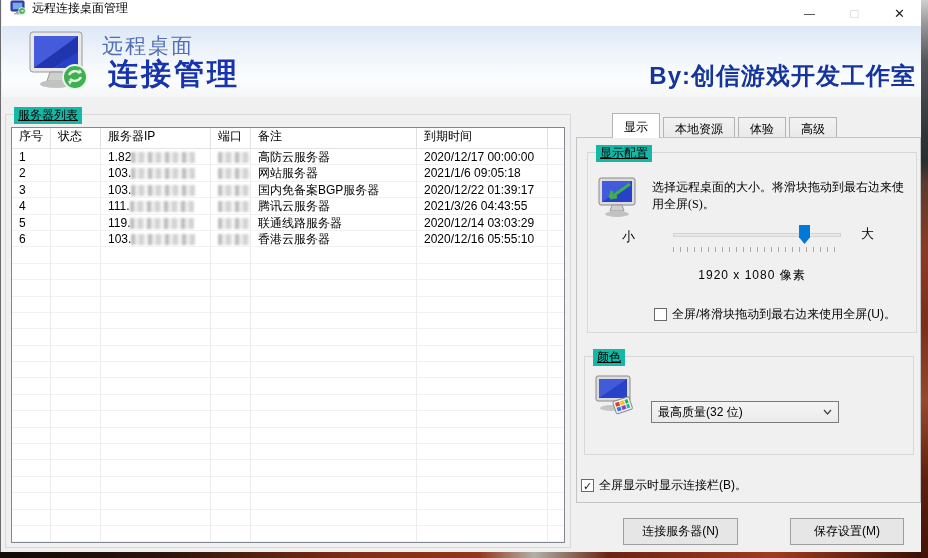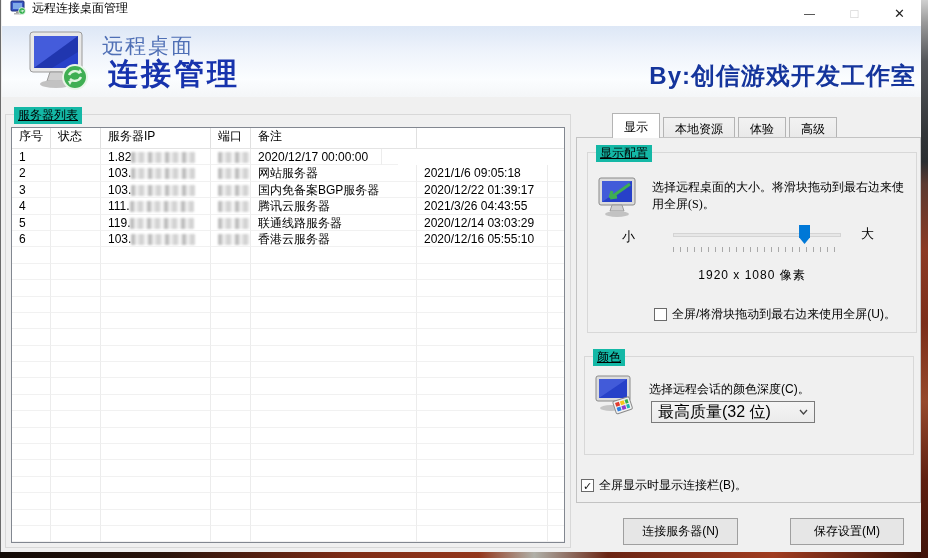--- a/index.html
+++ b/index.html
@@ -68,21 +68,21 @@
     background:repeating-linear-gradient(90deg,#a8a8a8 0 1px,transparent 1px 7px); }
   .resolution { position:absolute; left:0; top:114px; width:100%; text-align:center; font-size:12px; letter-spacing:1px; }
   .chk-row { position:absolute; display:flex; align-items:center; }
   .chk-row.monitors { left:66px; top:153px; }
   .checkbox { width:13px; height:13px; background:#fff; border:1px solid #6a6a6a; font-size:11px; line-height:12px; text-align:center; color:#111; margin-right:5px; flex:none; }
   .chk-label { font-size:12px; white-space:nowrap; }
 
   
   .color-group { left:583px; top:356px; width:330px; height:99px; }
   .color-desc { position:absolute; left:64px; top:24px; font-size:12px; }
-  .combo { position:absolute; left:66px; top:44px; width:164px; height:22px; background:linear-gradient(#f4f4f4,#ebebeb); border:1px solid #7a7a7a; display:flex; align-items:center; padding-left:6px; font-size:16px; }
+  .combo { position:absolute; left:66px; top:44px; width:188px; height:22px; background:linear-gradient(#f4f4f4,#ebebeb); border:1px solid #7a7a7a; display:flex; align-items:center; padding-left:6px; font-size:12px; }
   .combo .chev { position:absolute; right:6px; top:7px; width:9px; height:7px; }
 
   
   .chk-row.connbar { left:580px; top:477px; }
   .btn { position:absolute; top:518px; height:27px; background:#e6e6e6; border:1px solid #9f9f9f; font-size:12px; text-align:center; line-height:25px; }
   .btn.connect { left:622px; width:115px; }
   .btn.save { left:789px; width:114px; }
 </style>
 </head>
 <body>
@@ -133,28 +133,30 @@
 
   <div class="groupbox srv-group">
     <span class="gb-label">服务器列表</span>
     <div class="srv-table">
       <div class="thead">
         <div class="th c0">序号</div>
         <div class="th c1">状态</div>
         <div class="th c2">服务器IP</div>
         <div class="th c3">端口</div>
         <div class="th c4">备注</div>
+        <div class="th c5">到期时间</div>
         <div class="th c6"></div>
       </div>
       <div id="tbody">
   <div class="tr">
     <div class="td c0">1</div>
     <div class="td c1"></div>
     <div class="td c2">1.82<span class="mask ip"></span></div>
     <div class="td c3"><span class="mask port"></span></div>
+    <div class="td c4">高防云服务器</div>
     <div class="td c5">2020/12/17 00:00:00</div>
     <div class="td c6"></div>
   </div>
 
   <div class="tr">
     <div class="td c0">2</div>
     <div class="td c1"></div>
     <div class="td c2">103.<span class="mask ip"></span></div>
     <div class="td c3"><span class="mask port"></span></div>
     <div class="td c4">网站服务器</div>
@@ -430,21 +432,20 @@
       <g transform="rotate(-18 28 30)">
         <rect x="20" y="24" width="17" height="13" rx="1.5" fill="#f2f2f2" stroke="#8a8a8a"></rect>
         <rect x="22" y="26" width="4" height="4" fill="#e23b2e"></rect>
           <rect x="27" y="26" width="4" height="4" fill="#f5c518"></rect>
           <rect x="32" y="26" width="3" height="4" fill="#2fae4a"></rect>
         <rect x="22" y="31" width="4" height="4" fill="#2b7de0"></rect>
           <rect x="27" y="31" width="4" height="4" fill="#8e3fd0"></rect>
           <rect x="32" y="31" width="3" height="4" fill="#17b6b2"></rect>
       </g>
     </svg>
-    <div class="color-desc">选择远程会话的颜色深度(C)。</div>
     <div class="combo">
       <span>最高质量(32 位)</span>
       <svg class="chev" viewBox="0 0 9 7">
         <path d="M1 1 L4.5 5 L8 1" stroke="#444" stroke-width="1.3" fill="none"></path>
       </svg>
     </div>
   </div>
 
   <div class="chk-row connbar">
     <div class="checkbox" id="chk-connbar">✓</div>

